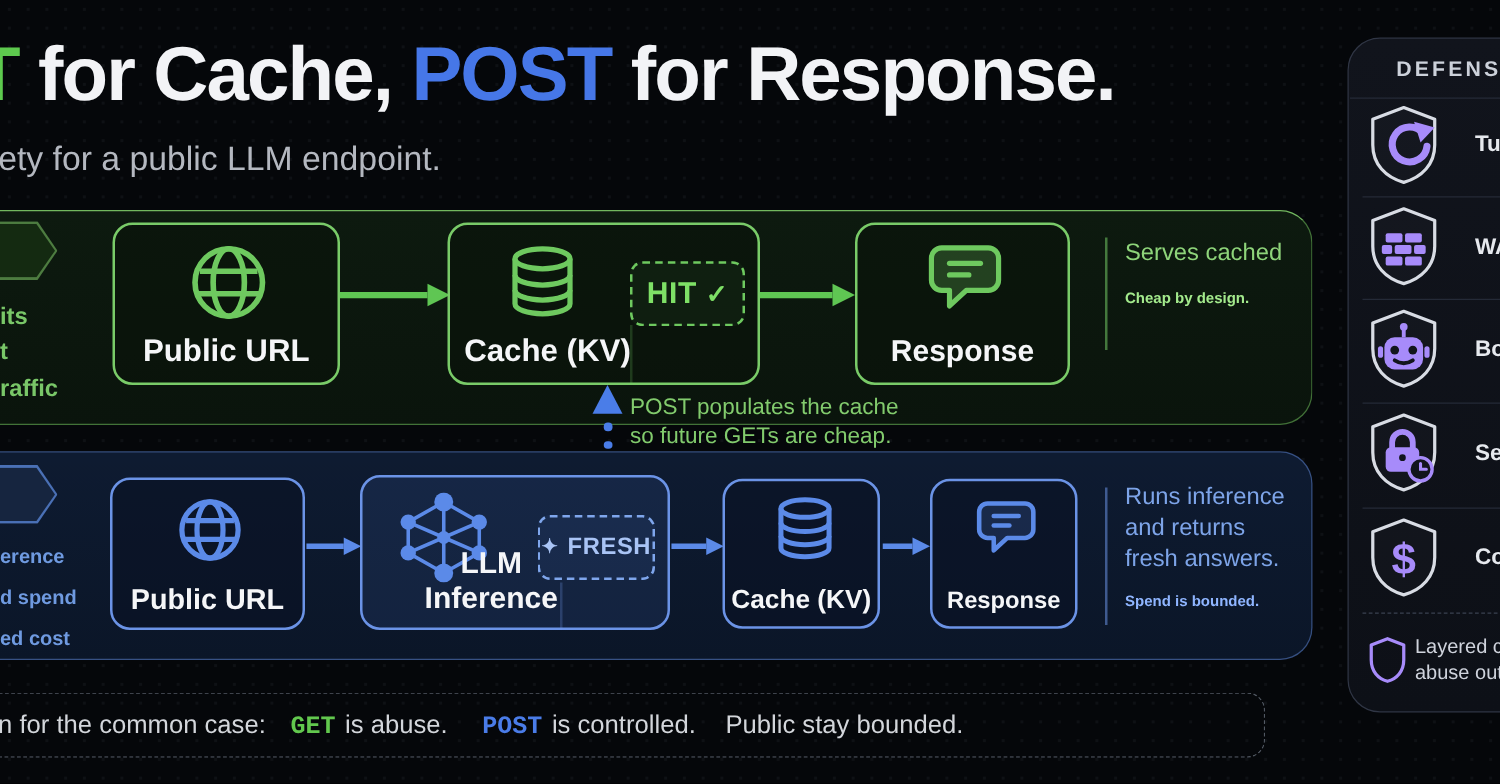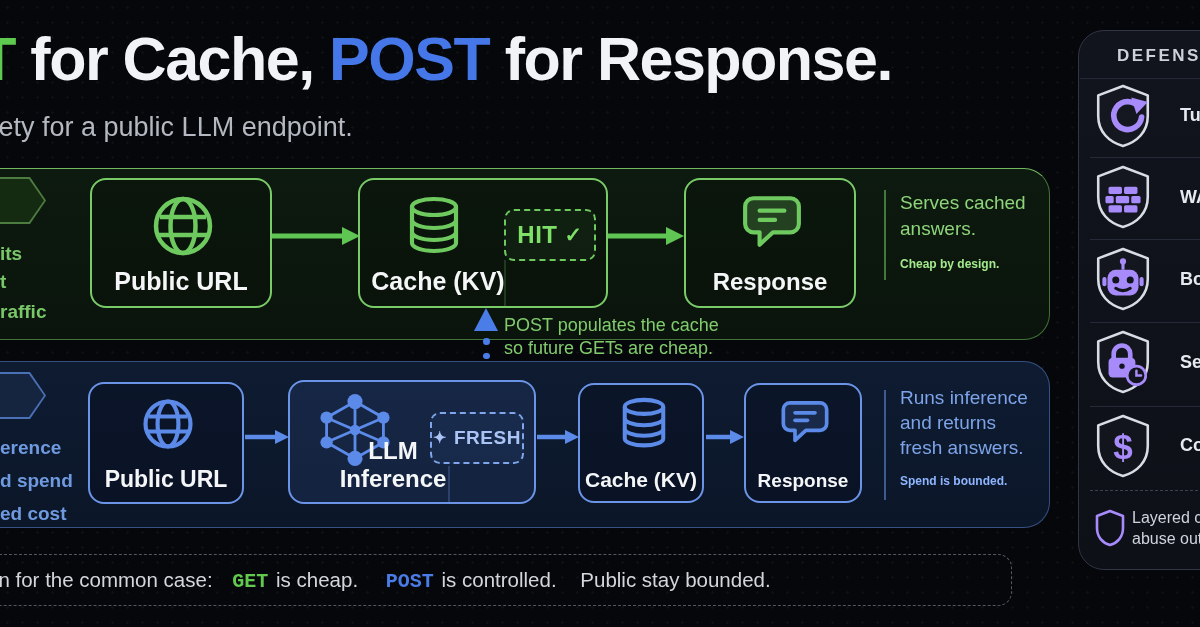--- a/index.html
+++ b/index.html
@@ -21,21 +21,21 @@
   .band.blue{top:361px;height:167px;background:linear-gradient(180deg,#0e1b31 0%,#0b1628 100%);
              border:1.5px solid rgba(95,135,215,.5);}
   .chev{position:absolute;clip-path:polygon(0 0,calc(100% - 16px) 0,100% 50%,calc(100% - 16px) 100%,0 100%);}
   .chev .in{position:absolute;inset:2px;clip-path:polygon(0 0,calc(100% - 15px) 0,100% 50%,calc(100% - 15px) 100%,0 100%);}
   .chev.g{left:-12px;top:177px;width:58px;height:47px;background:#4d7c40;}
   .chev.g .in{background:#142a11;}
   .chev.b{left:-12px;top:372px;width:58px;height:47px;background:#4a70b5;}
   .chev.b .in{background:#16253f;}
   .frag{position:absolute;left:0;font-weight:700;white-space:nowrap;}
   .frag.g{color:#79c768;font-size:19px;}
-  .frag.b{color:#6f9ae0;font-size:19px;}
+  .frag.b{color:#6f9ae0;font-size:16px;}
   
   .node{position:absolute;box-sizing:border-box;border-radius:16px;}
   .node.g{border:2px solid #79cb68;background:rgba(8,18,8,.45);}
   .node.b{border:2px solid #6b93e6;background:rgba(8,16,34,.45);}
   .node.b.lit{background:rgba(74,115,200,.14);}
   .nlabel{position:absolute;left:0;right:0;text-align:center;color:#f5f6f8;font-weight:700;}
   .icon-c{position:absolute;}
   .badge{position:absolute;box-sizing:border-box;border-radius:10px;display:flex;align-items:center;
          justify-content:center;gap:7px;font-weight:800;}
   .badge.hit{border:2px dashed #6ec95f;background:rgba(110,201,95,.06);color:#7ee066;
@@ -150,21 +150,20 @@
         <path d="M12 4 H48 a8 8 0 0 1 8 8 V29 a8 8 0 0 1 -8 8 H31 L18 49 V37 H12 a8 8 0 0 1 -8 -8 V12 a8 8 0 0 1 8 -8 Z"></path>
         <line x1="18" y1="16" x2="42" y2="16" stroke-linecap="round"></line>
         <line x1="18" y1="25" x2="33" y2="25" stroke-linecap="round"></line>
       </svg></span>
     <span class="nlabel" style="bottom:10px;font-size:24px;">Response</span>
   </div>
 
   <div class="vline g" style="left:884px;top:190px;height:90px;"></div>
   <div class="notes g" style="left:900px;top:190px;">
     <span style="display:block;">Serves cached</span>
-    <span style="display:block;">answers.</span>
     <span class="bold">Cheap by design.</span>
   </div>
 
   <div class="dothead"></div>
   <div class="dotline">
       <i></i>
       <i></i>
       <i></i>
       <i></i>
     </div>
@@ -263,21 +262,21 @@
     <span style="display:block;">Runs inference</span>
     <span style="display:block;">and returns</span>
     <span style="display:block;">fresh answers.</span>
     <span class="bold">Spend is bounded.</span>
   </div>
 
   <div class="bottom-bar"></div>
   <div class="bottom-text">
     <span class="seg">Design for the common case:</span>
     <span class="tok tget">GET</span>
-    <span class="seg">is cheap.</span>
+    <span class="seg">is abuse.</span>
     <span class="tok tpost">POST</span>
     <span class="seg">is controlled.</span>
     <span class="tail">Public stay bounded.</span>
   </div>
 
   <div class="panel"></div>
   <div class="p-head">DEFENSES</div>
   <div class="p-div wide" style="top:78px;"></div>
 
   <span class="p-shield" style="top:84px;">

